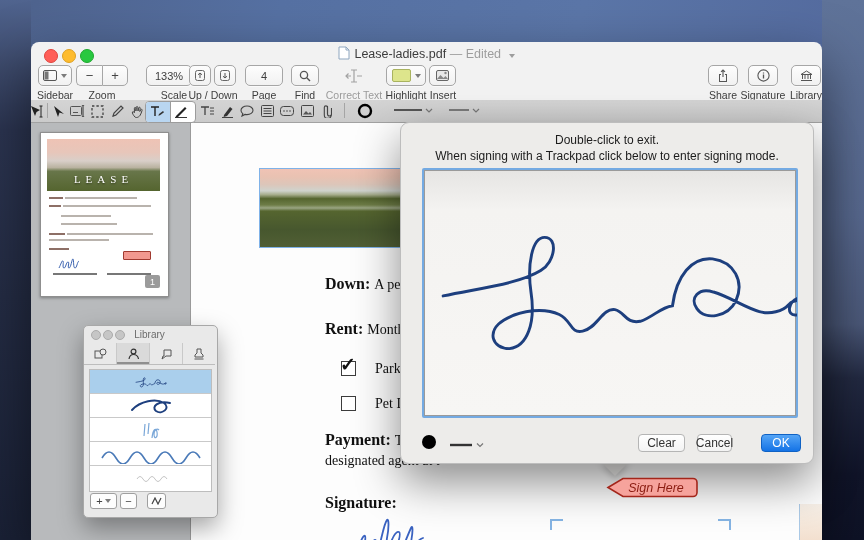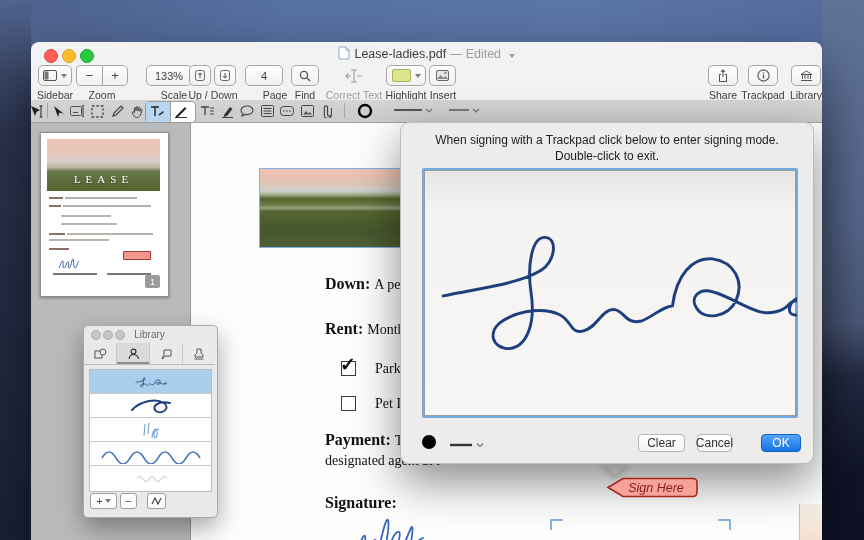--- a/index.html
+++ b/index.html
@@ -163,21 +163,21 @@
     </div>
     <div class="abs tbtn" style="left:183px;width:22px;">
       <svg width="10" height="11" viewBox="0 0 10 11">
           <rect x="0.5" y="0.5" width="9" height="10" rx="2" fill="none" stroke="#666"></rect>
           <path d="M5 3v5M3 6.2L5 8l2-1.8" fill="none" stroke="#555"></path>
         </svg>
     </div>
     <div class="abs tlabel" style="left:148px;width:68px;">Up / Down</div>
 
     <div class="abs tbtn" style="left:214px;width:38px;">4</div>
-    <div class="abs tlabel" style="left:225px;width:38px;">Page</div>
+    <div class="abs tlabel" style="left:214px;width:38px;">Page</div>
 
     <div class="abs tbtn" style="left:260px;width:28px;">
       <svg width="12" height="12" viewBox="0 0 12 12">
           <circle cx="5" cy="5" r="3.6" fill="none" stroke="#555" stroke-width="1.3"></circle>
           <path d="M7.8 7.8L11 11" stroke="#555" stroke-width="1.4"></path>
         </svg>
     </div>
     <div class="abs tlabel" style="left:250px;width:48px;">Find</div>
 
     <div class="abs" style="left:308px;top:25px;width:30px;height:18px;display:flex;align-items:center;justify-content:center;">
@@ -210,21 +210,21 @@
         </svg>
     </div>
     <div class="abs tlabel" style="left:669px;width:46px;">Share</div>
 
     <div class="abs tbtn" style="left:717px;width:30px;">
       <svg width="13" height="13" viewBox="0 0 13 13">
           <circle cx="6.5" cy="6.5" r="5.6" fill="none" stroke="#555" stroke-width="1.1"></circle>
           <path d="M6.5 5.6v4M6.5 3.4v1.2" stroke="#555" stroke-width="1.3"></path>
         </svg>
     </div>
-    <div class="abs tlabel" style="left:705px;width:54px;">Trackpad</div>
+    <div class="abs tlabel" style="left:705px;width:54px;">Signature</div>
 
     <div class="abs tbtn" style="left:760px;width:30px;">
       <svg width="13" height="12" viewBox="0 0 13 12">
           <path d="M1 4.5L6.5 1 12 4.5z" fill="none" stroke="#555"></path>
           <path d="M2.5 5v4M5 5v4M8 5v4M10.5 5v4M1 10.5h11" stroke="#555" fill="none"></path>
         </svg>
     </div>
     <div class="abs tlabel" style="left:750px;width:50px;">Library</div>
 
     <div class="abs row2">
@@ -467,22 +467,22 @@
     <div class="abs pal-btn" style="left:63px;width:19px;">
         <svg width="11" height="8" viewBox="0 0 11 8">
           <path d="M1 7L4 1l3 6 3-6" fill="none" stroke="#444" stroke-width="1.2"></path>
         </svg>
       </div>
   </div>
 
   <div class="abs pop-tail"></div>
   <div class="abs popup">
     <div class="abs pop-text">
+      <div>Double-click to exit.</div>
       <div>When signing with a Trackpad click below to enter signing mode.</div>
-      <div>Double-click to exit.</div>
     </div>
     <div class="abs pad">
       <div class="pad-inner">
         <svg width="372" height="244" viewBox="0 0 380 250">
           <path d="M18 128C55 120 95 116 118 102 133 93 136 68 122 68 109 68 104 96 108 124 113 156 104 180 86 182 68 182 62 164 80 153 98 142 122 140 137 147 150 153 148 167 161 164 176 161 181 140 194 142 204 144 205 157 220 154 233 150 240 140 253 138 257 107 273 88 294 90 316 93 327 113 318 133 310 149 287 154 278 141 270 130 280 119 295 124 312 129 327 140 342 144 353 147 366 144 372 137 379 130 389 132 387 141 385 150 371 150 373 140 375 130 388 126 395 132" fill="none" stroke="#1d3f7e" stroke-width="3" stroke-linecap="round"></path>
         </svg>
       </div>
     </div>
     <div class="abs swatch"></div>
     <div class="abs" style="left:48px;top:313px;">

